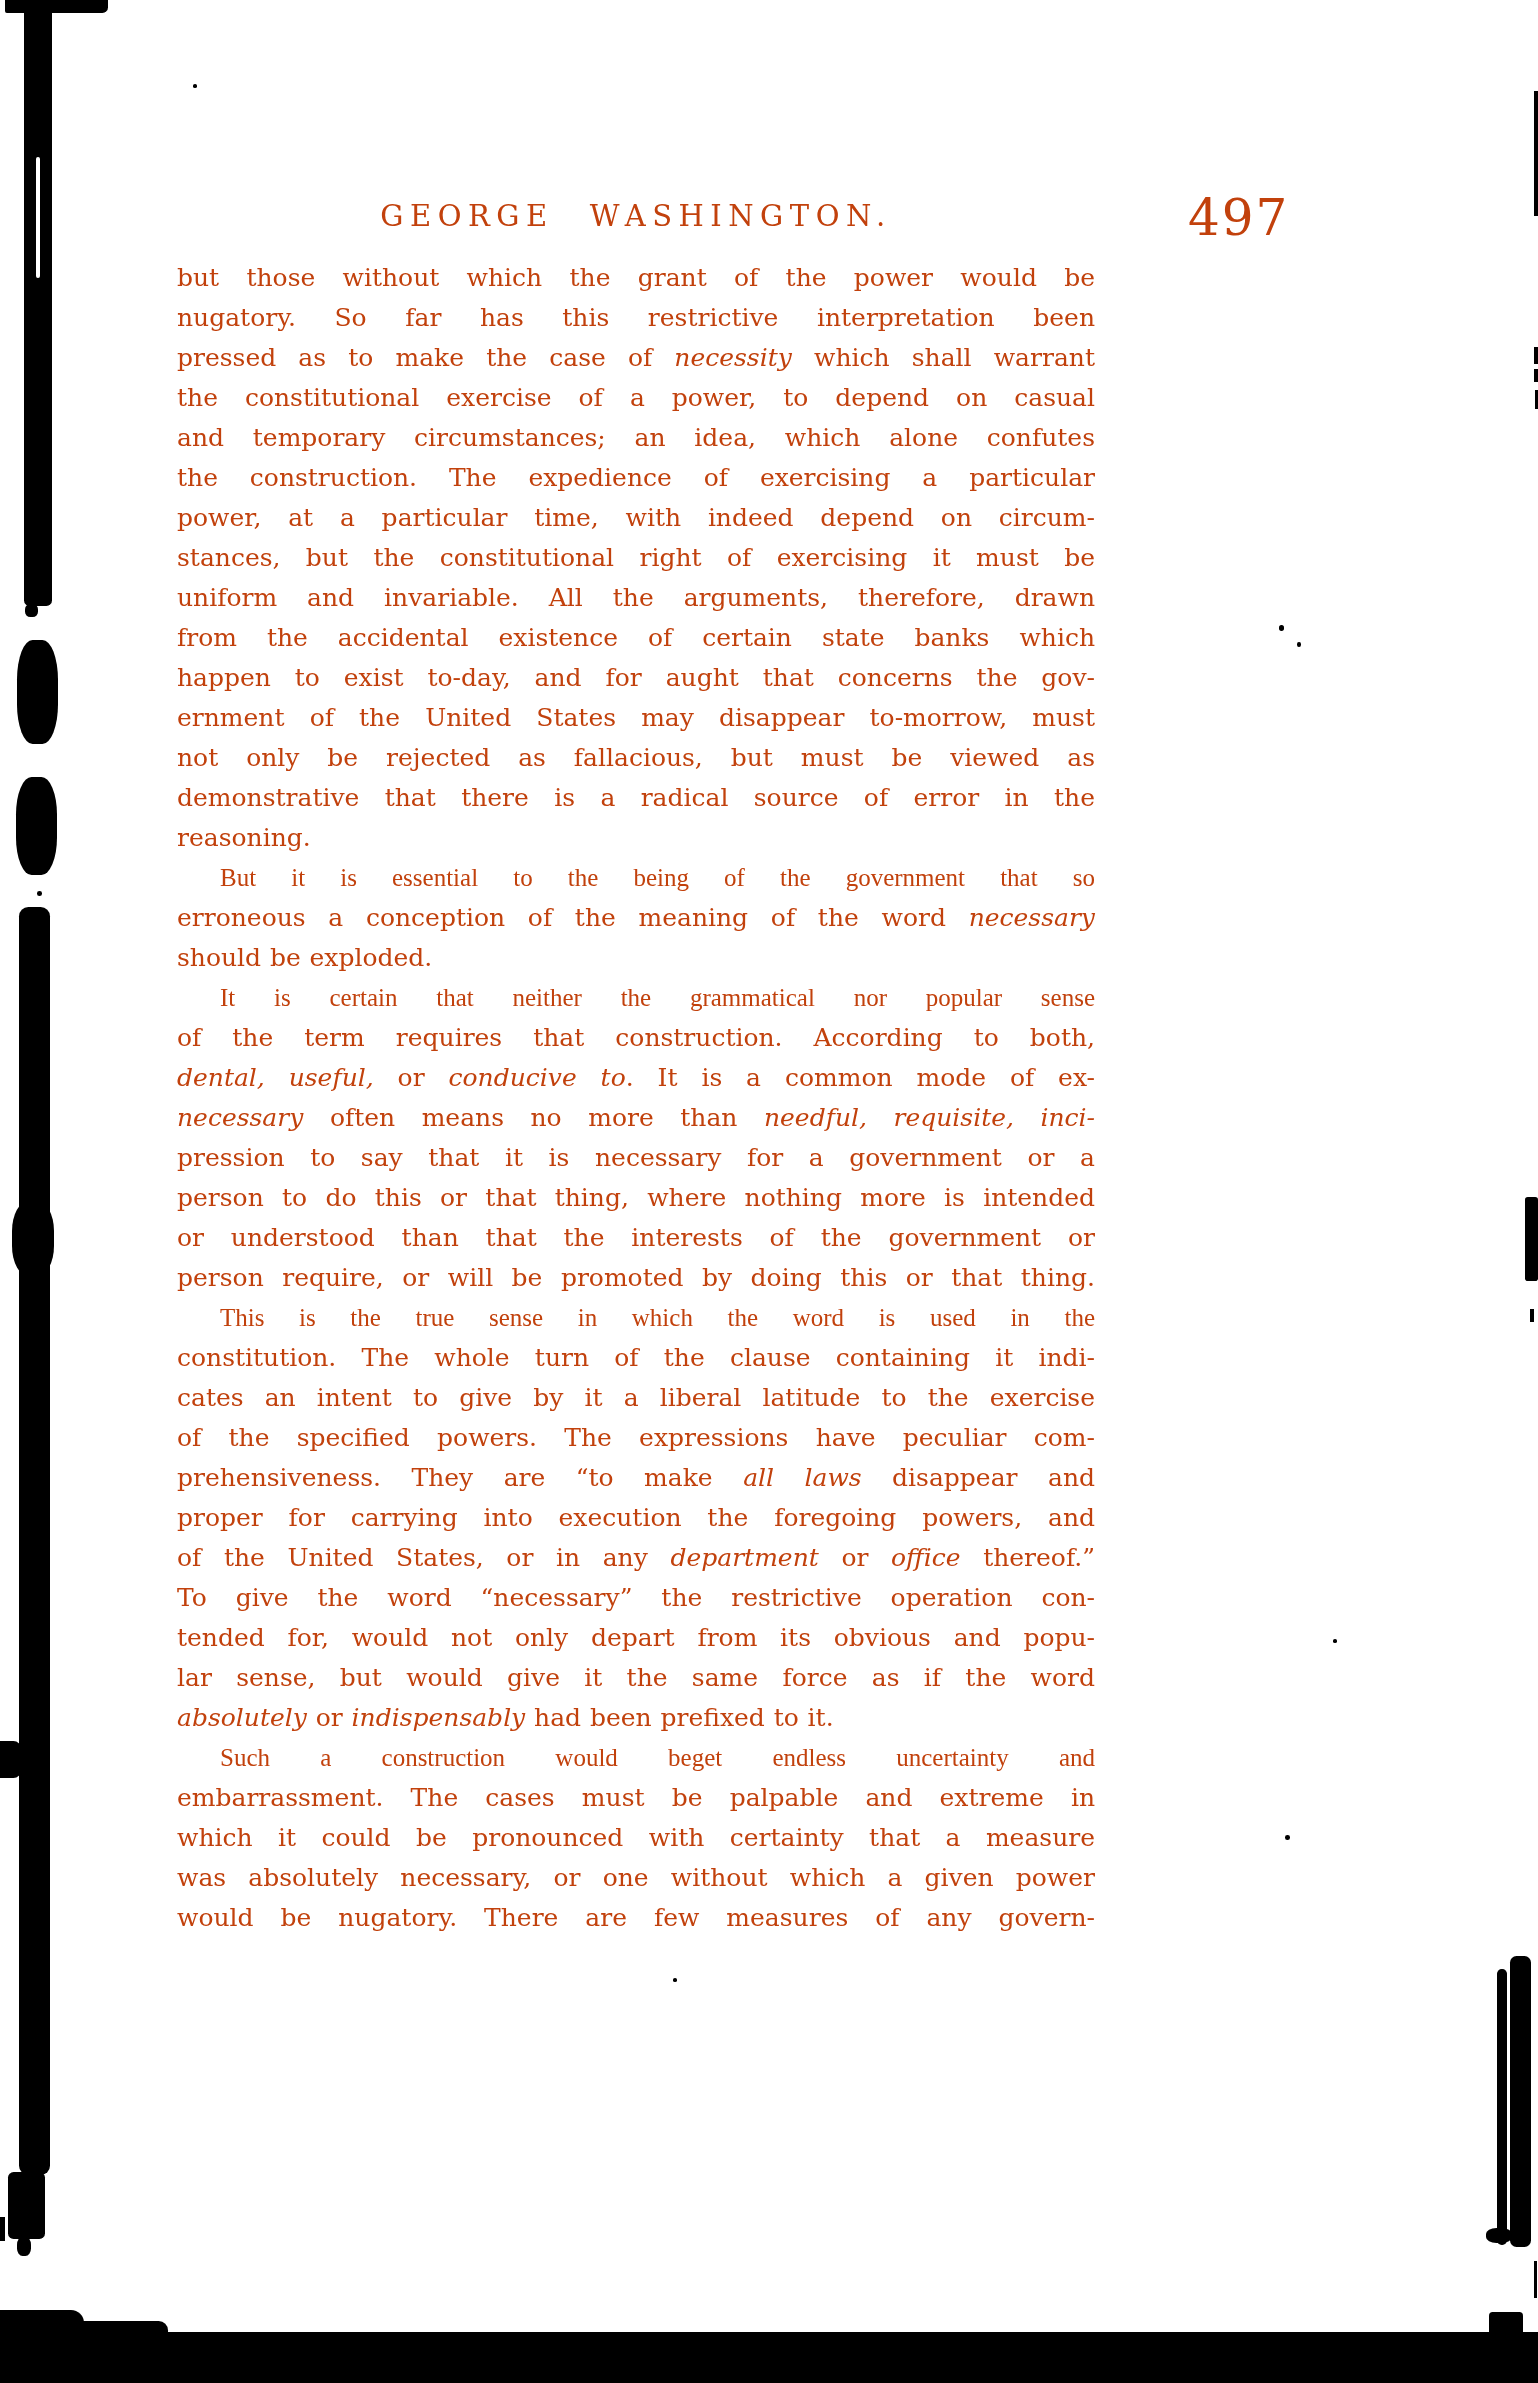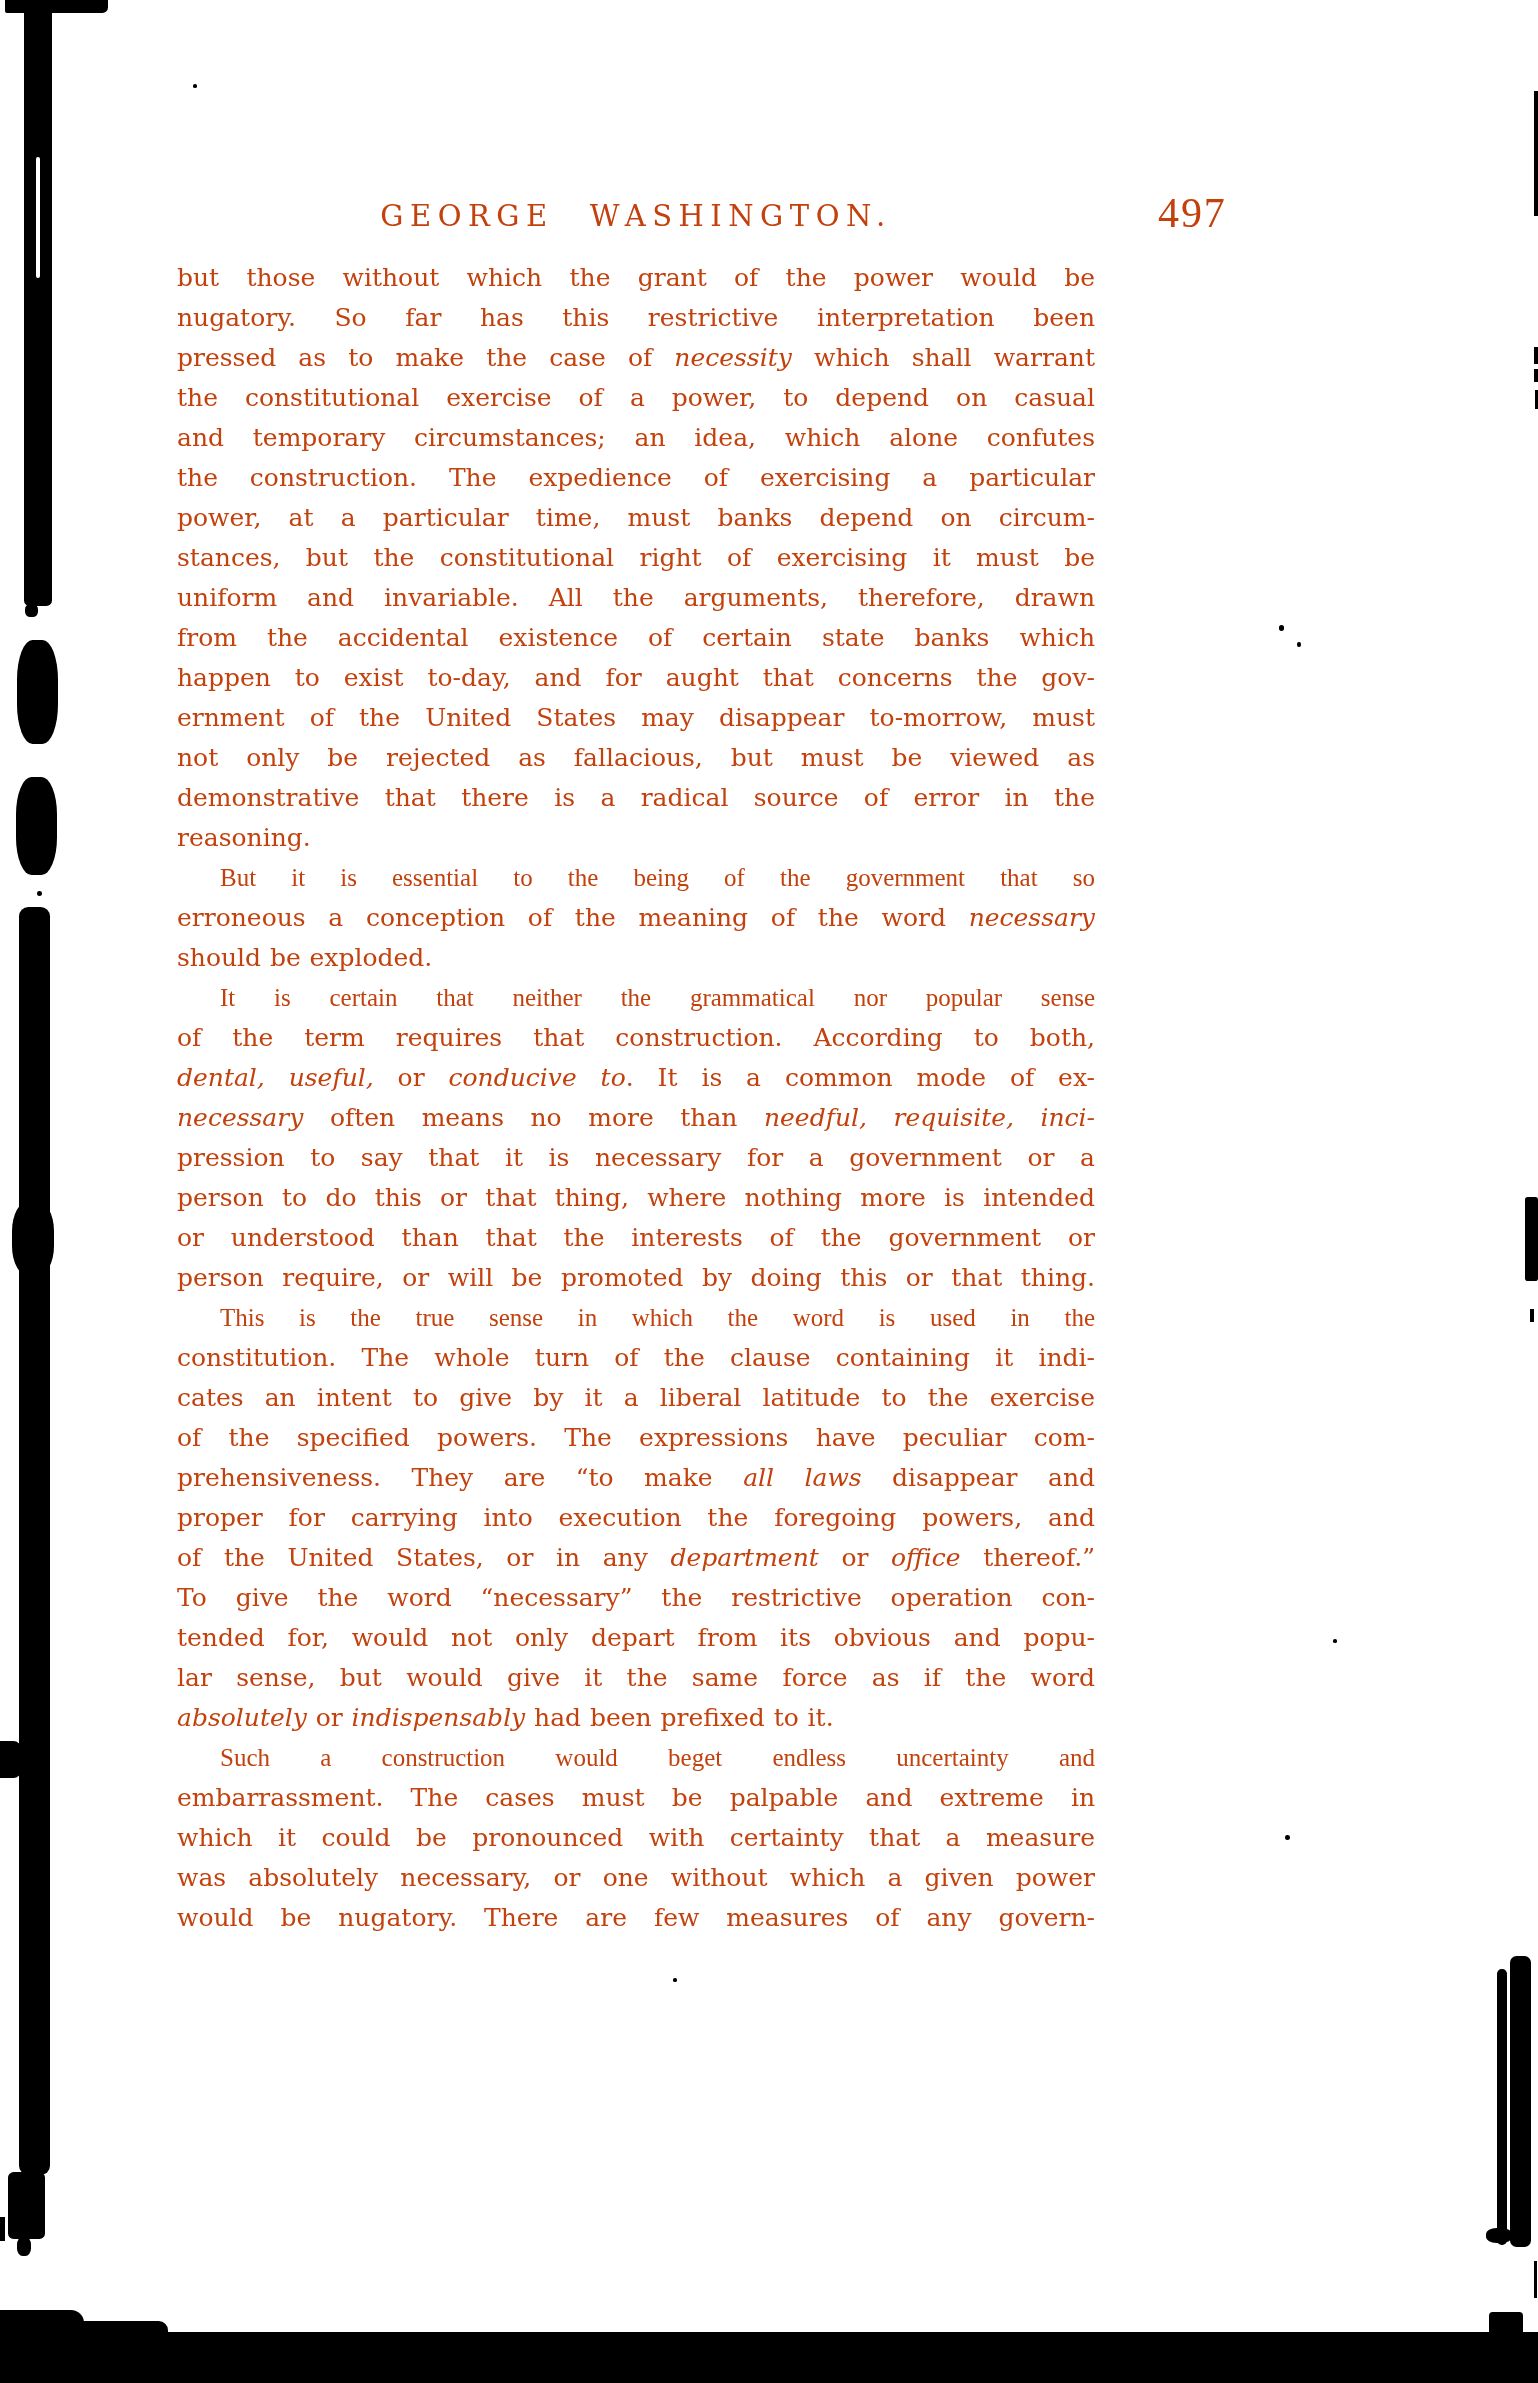--- a/index.html
+++ b/index.html
@@ -13,24 +13,23 @@
   }
   .header-title{
     position:absolute;left:177px;top:199px;width:918px;
     text-align:center;
     font-size:29px;
     letter-spacing:6.5px;
     word-spacing:20.5px;
     white-space:nowrap;
   }
   .page-number{
-    position:absolute;left:1158px;top:189px;
-    font-size:42px;
+    position:absolute;left:1188px;top:189px;
+    font-size:50px;
     letter-spacing:1.9px;
-    font-family:Liberation Serif, serif;
   }
   .body-text{
     position:absolute;left:177px;top:258px;width:918px;
     font-size:25px;
   }
   .line{
     height:40px;line-height:40px;
     text-align:justify;
     text-align-last:justify;
     word-spacing:0.9px;
@@ -51,21 +50,21 @@
   <div class="header-title">GEORGE WASHINGTON.</div>
   <div class="page-number">497</div>
 
   <div class="body-text" id="body-text">
       <div class="line"><span>but those without which the grant of the power would be</span></div>
       <div class="line"><span>nugatory. So far has this restrictive interpretation been</span></div>
       <div class="line"><span>pressed as to make the case of </span><i>necessity</i><span> which shall warrant</span></div>
       <div class="line"><span>the constitutional exercise of a power, to depend on casual</span></div>
       <div class="line"><span>and temporary circumstances; an idea, which alone confutes</span></div>
       <div class="line"><span>the construction. The expedience of exercising a particular</span></div>
-      <div class="line"><span>power, at a particular time, must banks depend on circum-</span></div>
+      <div class="line"><span>power, at a particular time, with indeed depend on circum-</span></div>
       <div class="line"><span>stances, but the constitutional right of exercising it must be</span></div>
       <div class="line"><span>uniform and invariable. All the arguments, therefore, drawn</span></div>
       <div class="line"><span>from the accidental existence of certain state banks which</span></div>
       <div class="line"><span>happen to exist to-day, and for aught that concerns the gov-</span></div>
       <div class="line"><span>ernment of the United States may disappear to-morrow, must</span></div>
       <div class="line"><span>not only be rejected as fallacious, but must be viewed as</span></div>
       <div class="line"><span>demonstrative that there is a radical source of error in the</span></div>
       <div class="line no-stretch"><span>reasoning.</span></div>
       <div class="line indent"><span>But it is essential to the being of the government that so</span></div>
       <div class="line"><span>erroneous a conception of the meaning of the word </span><i>necessary</i></div>

